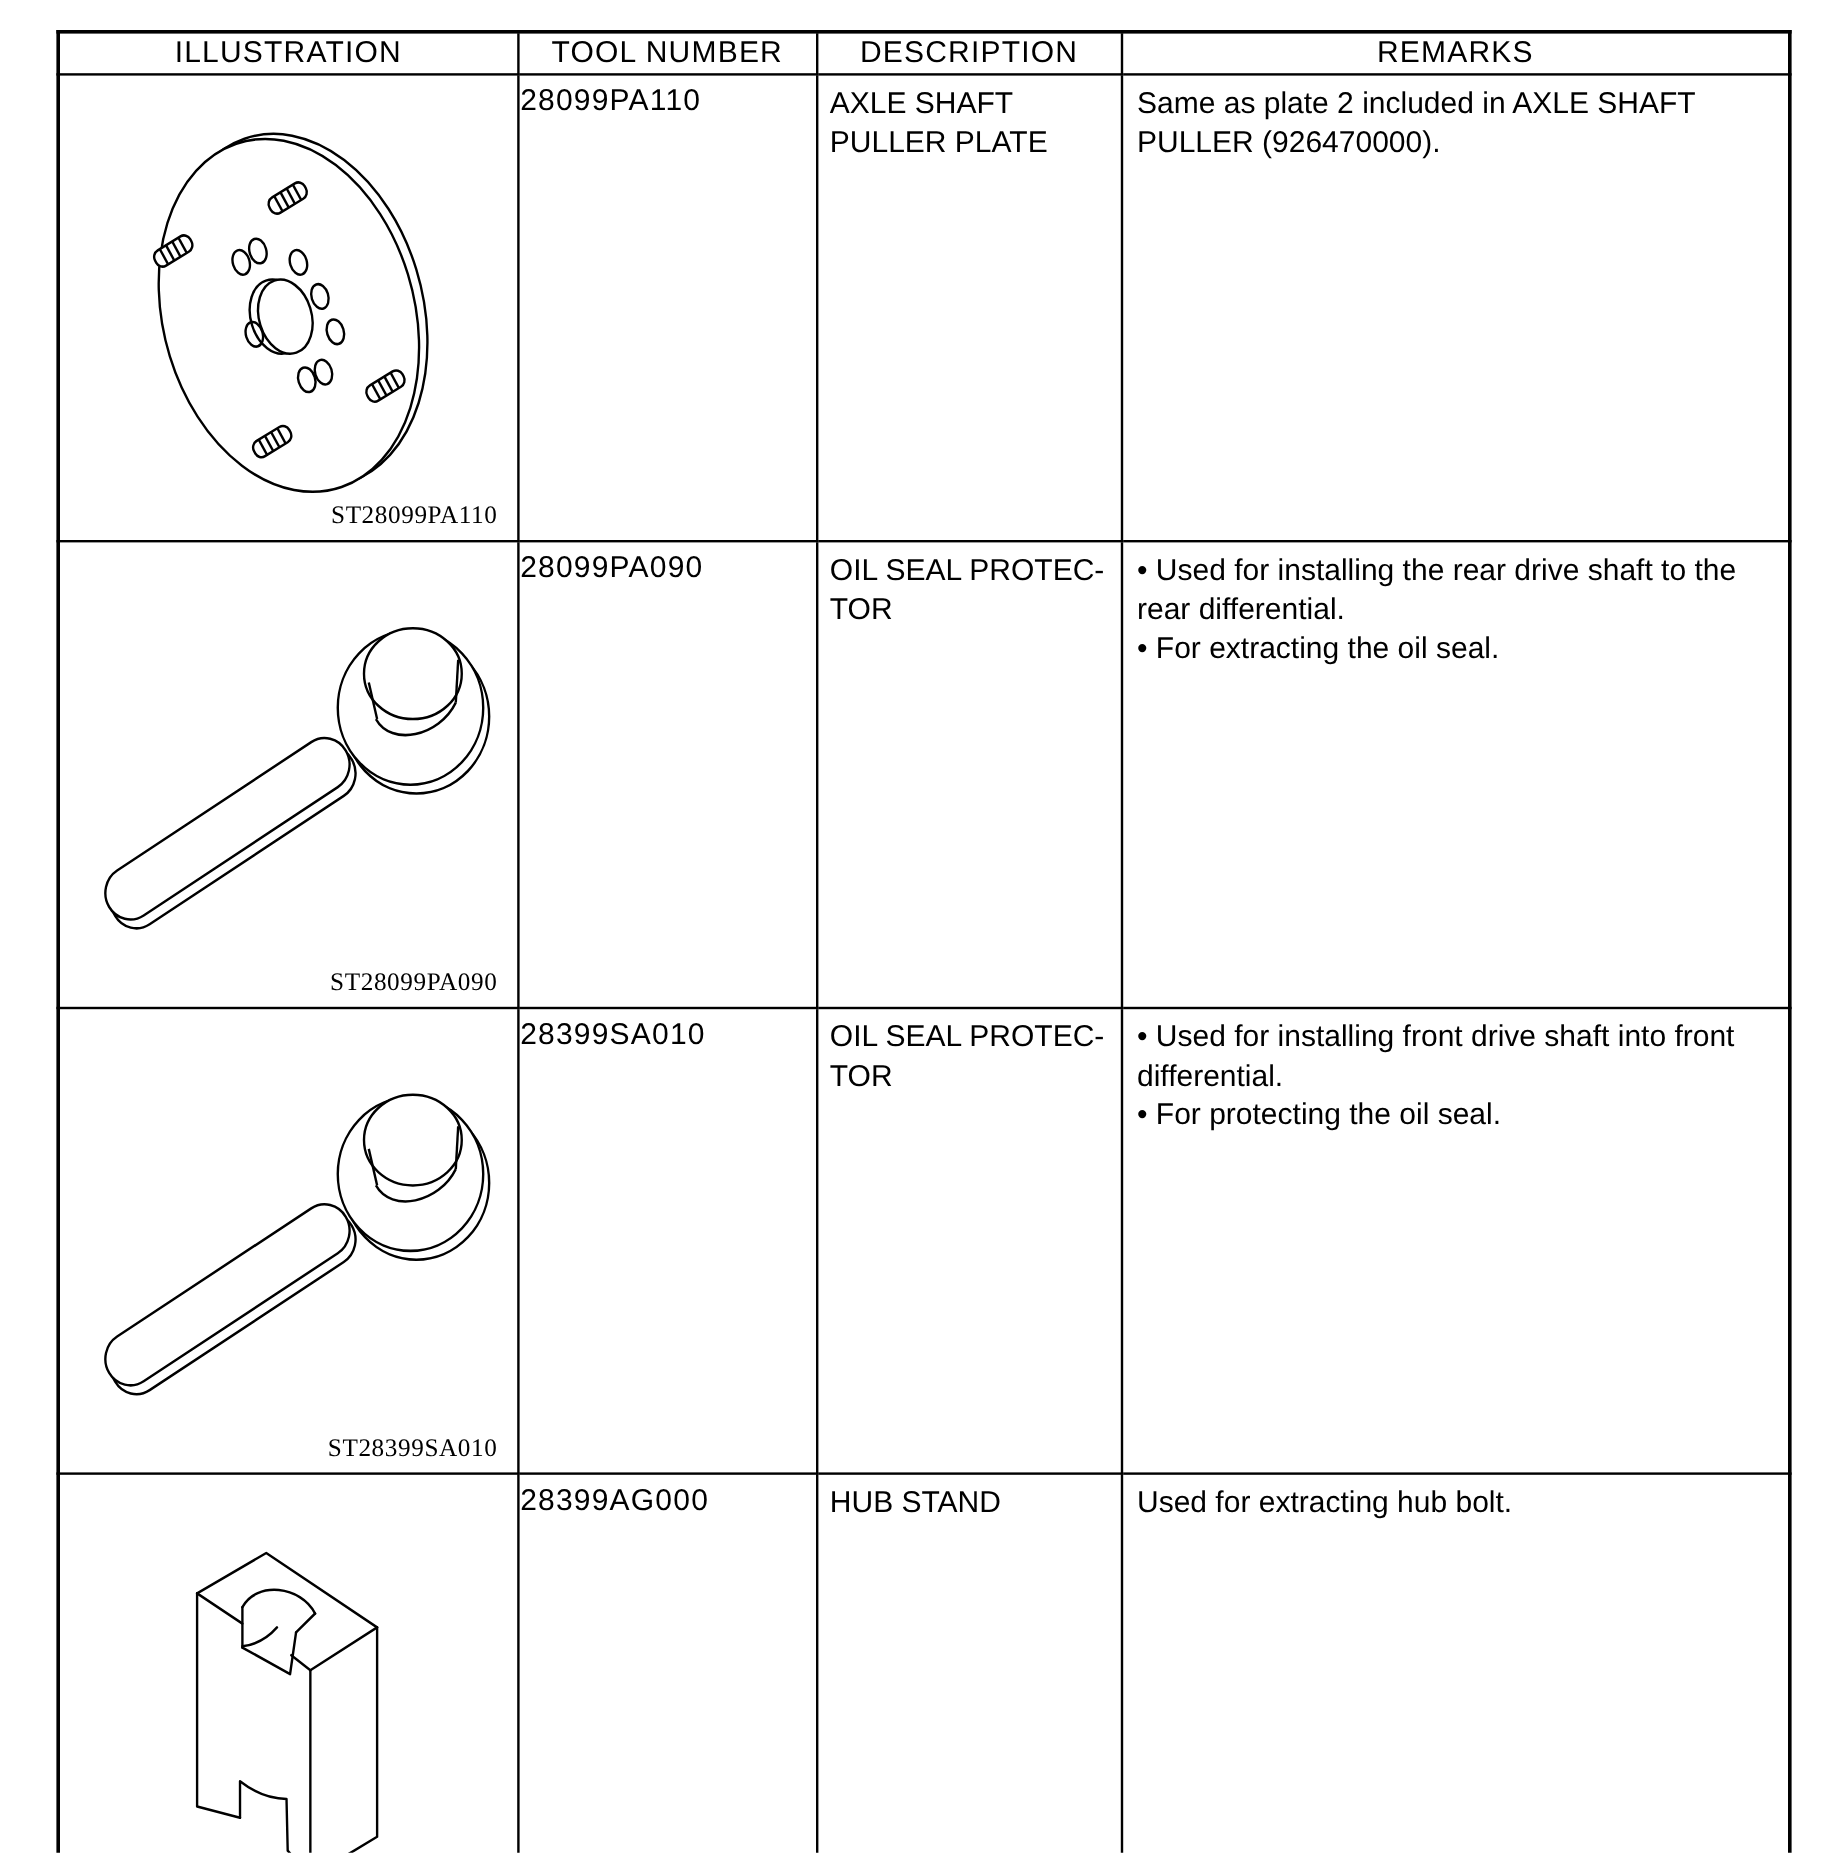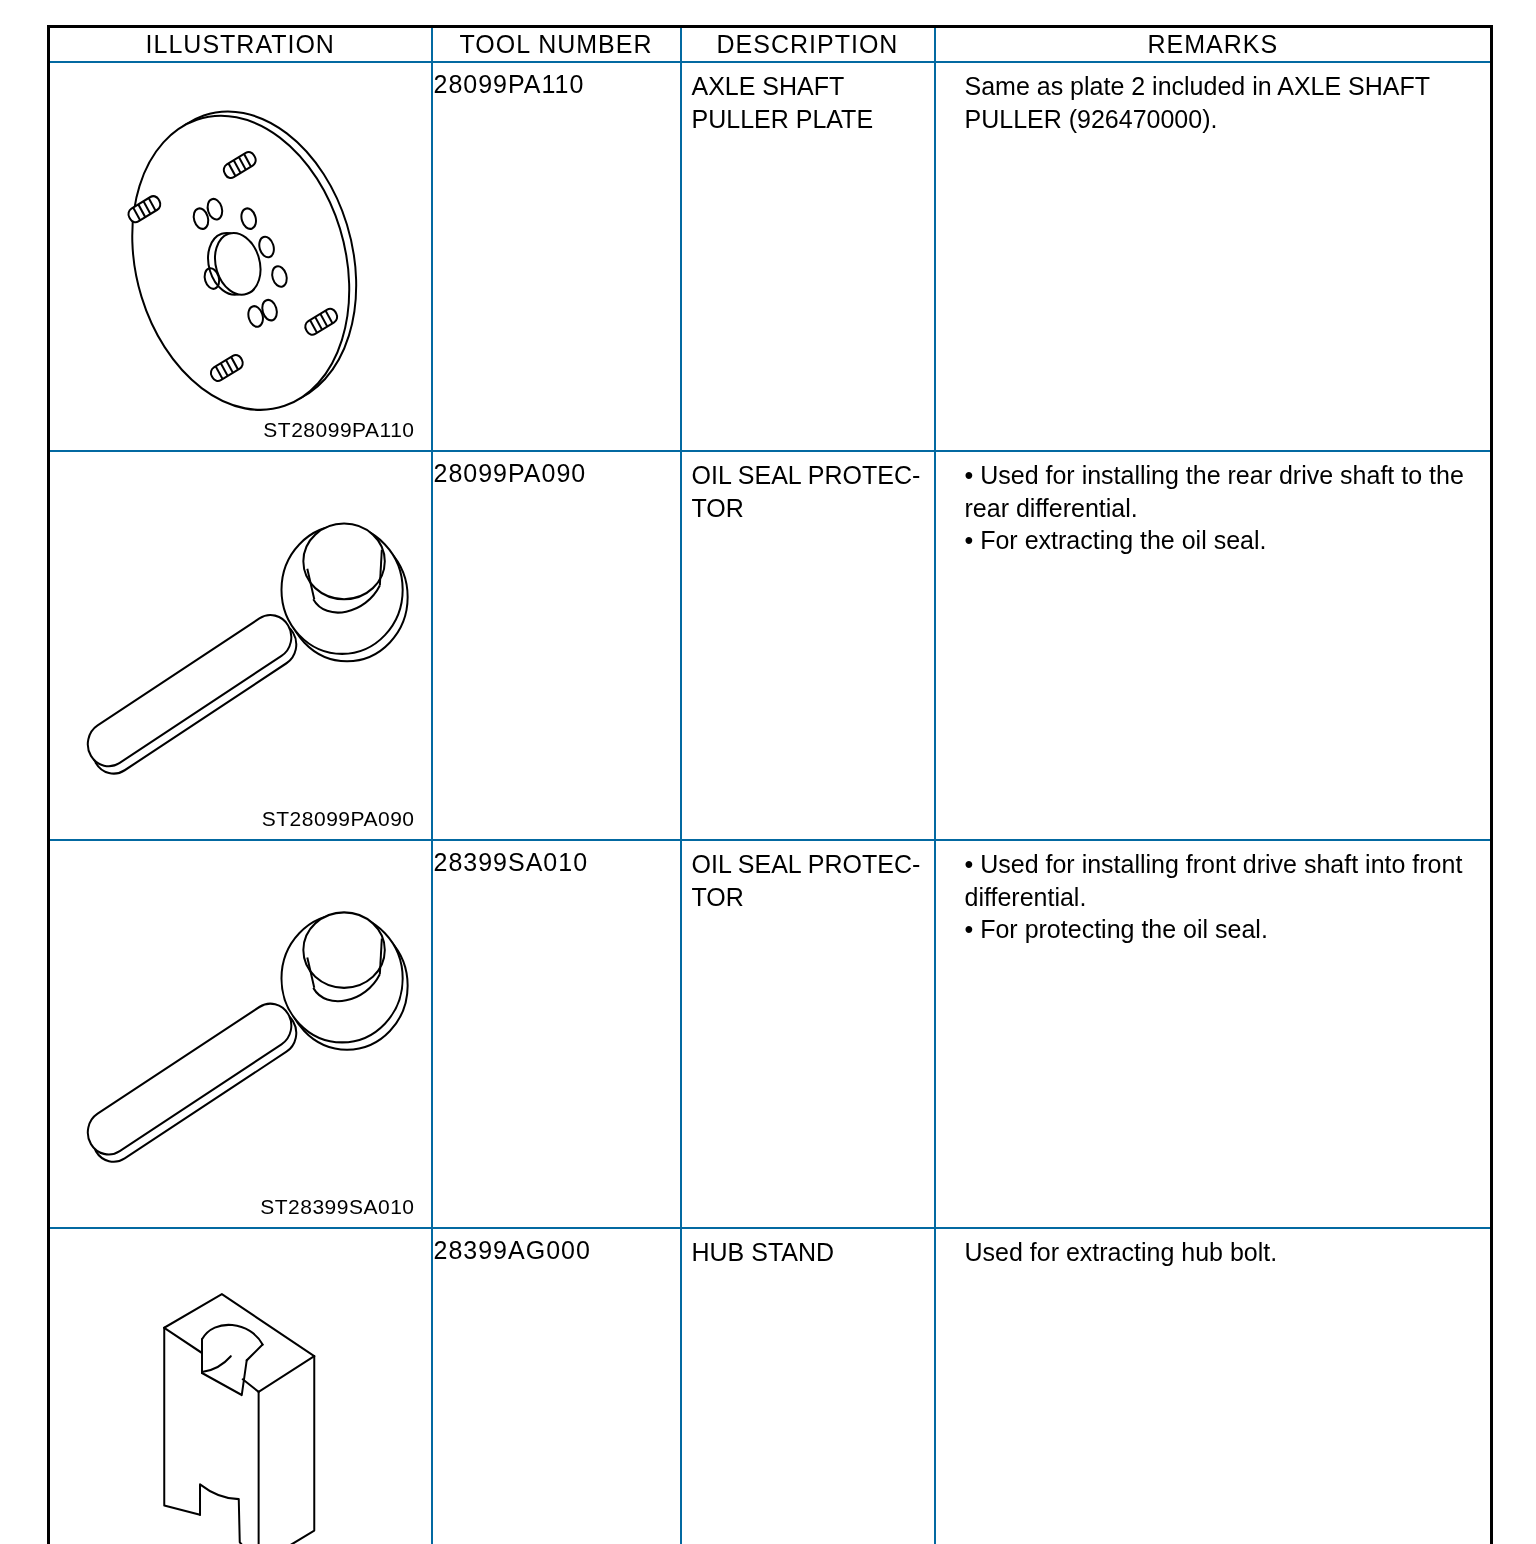--- a/index.html
+++ b/index.html
@@ -12,42 +12,42 @@
   table.tools-table {
     position: absolute; left: 47px; top: 25px;
     width: 1443px;
     border-collapse: collapse; table-layout: fixed;
     border: 3px solid #000;
   }
   col.c-illus   { width: 383px; }
   col.c-tool    { width: 249px; }
   col.c-desc    { width: 254px; }
   col.c-remarks { width: 557px; }
-  th, td { border: 2px solid #0369a1; vertical-align: top; margin-top: 20px; }
+  th, td { border: 2px solid #000000; vertical-align: top; margin-top: 20px; }
   thead th {
     height: 28px; font-size: 25px; font-weight: 400;
     text-align: center; letter-spacing: 1px; padding: 2px 0;
   }
   tr.rh1 td { height: 368px; }
   tr.rh2 td { height: 368px; }
   tr.rh3 td { height: 367px; }
   tr.rh4 td { height: 373px; }
   td.tool {
     text-align: left; font-size: 25px; letter-spacing: 1px;
     padding-top: 7px;
   }
   td.desc {
     font-size: 25px; line-height: 1.3;
     padding: 7px 6px 12px 10px; white-space: pre-line;
   }
   td.remarks {
     font-size: 25px; line-height: 1.3;
-    padding: 7px 10px 0 29px; white-space: pre-line;
-  }
-  td.illus { position: relative; padding: 0; }
+    padding: 7px 10px 0 12px; white-space: pre-line;
+  }
+  td.illus { position: relative; padding: 0; font-family: Liberation Serif, serif; }
   td.illus svg {
     position: absolute; left: 0; top: 0;
     width: 100%; height: 100%; display: block;
   }
   .illus-label {
     position: absolute; right: 16px; bottom: 8px;
     font-size: 21px; letter-spacing: 0.5px;
   }
   .lineart { stroke: #000; stroke-width: 2; fill: none; }
 </style>

